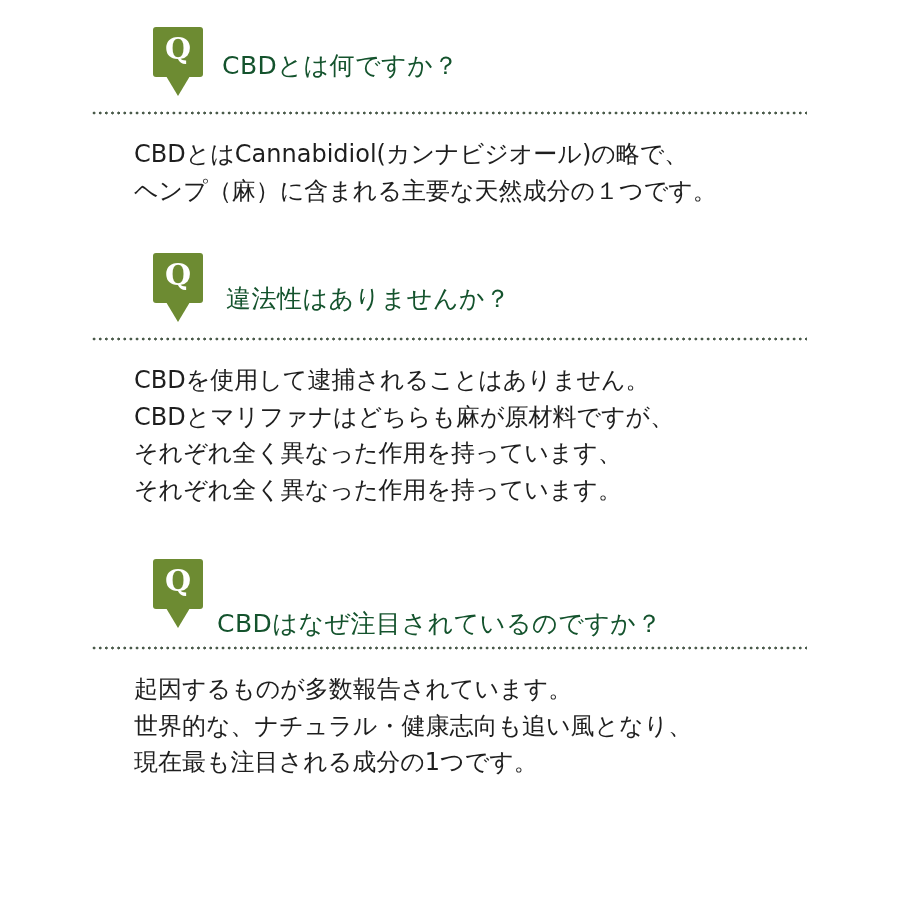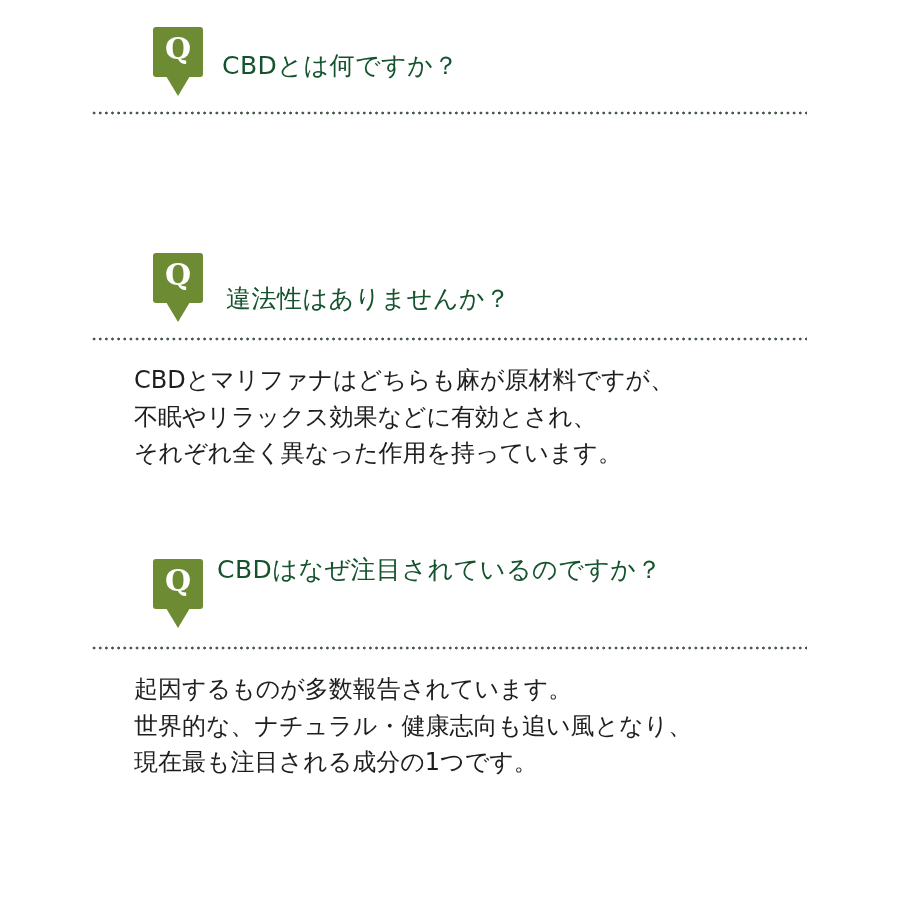--- a/index.html
+++ b/index.html
@@ -83,40 +83,43 @@
 </head>
 <body>
 
 <section class="qa" style="top:0;">
   <div class="q-badge" style="top:27px;">
     <span class="q-letter">Q</span>
   </div>
   <h2 class="q-title" style="left:222px; top:46px; margin:0; font-weight:normal;">CBDとは何ですか？</h2>
   <div class="divider" style="top:111px;"></div>
   <div class="answer" style="top:136px;">
+    <div>CBDとはCannabidiol(カンナビジオール)の略で、</div>
+    <div>ヘンプ（麻）に含まれる主要な天然成分の１つです。</div>
   </div>
 </section>
 
 <section class="qa" style="top:0;">
   <div class="q-badge" style="top:253px;">
     <span class="q-letter">Q</span>
   </div>
   <h2 class="q-title" style="left:217px; top:270px; margin:9px; font-weight:normal;">違法性はありませんか？</h2>
   <div class="divider" style="top:337px;"></div>
   <div class="answer" style="top:362px;">
+    <div>CBDを使用して逮捕されることはありません。</div>
     <div>CBDとマリファナはどちらも麻が原材料ですが、</div>
-    <div>不眠やリラックス効果などに有効とされ、</div>
+    <div>それぞれ全く異なった作用を持っています、</div>
     <div>それぞれ全く異なった作用を持っています。</div>
   </div>
 </section>
 
 <section class="qa" style="top:0;">
   <div class="q-badge" style="top:559px;">
     <span class="q-letter">Q</span>
   </div>
-  <h2 class="q-title" style="left:217px; top:550px; margin:0; font-weight:normal;">CBDはなぜ注目されているのですか？</h2>
+  <h2 class="q-title" style="left:217px; top:604px; margin:0; font-weight:normal;">CBDはなぜ注目されているのですか？</h2>
   <div class="divider" style="top:646px;"></div>
   <div class="answer" style="top:671px;">
     <div>起因するものが多数報告されています。</div>
     <div>世界的な、ナチュラル・健康志向も追い風となり、</div>
     <div>現在最も注目される成分の1つです。</div>
   </div>
 </section>
 
 </body></html>

